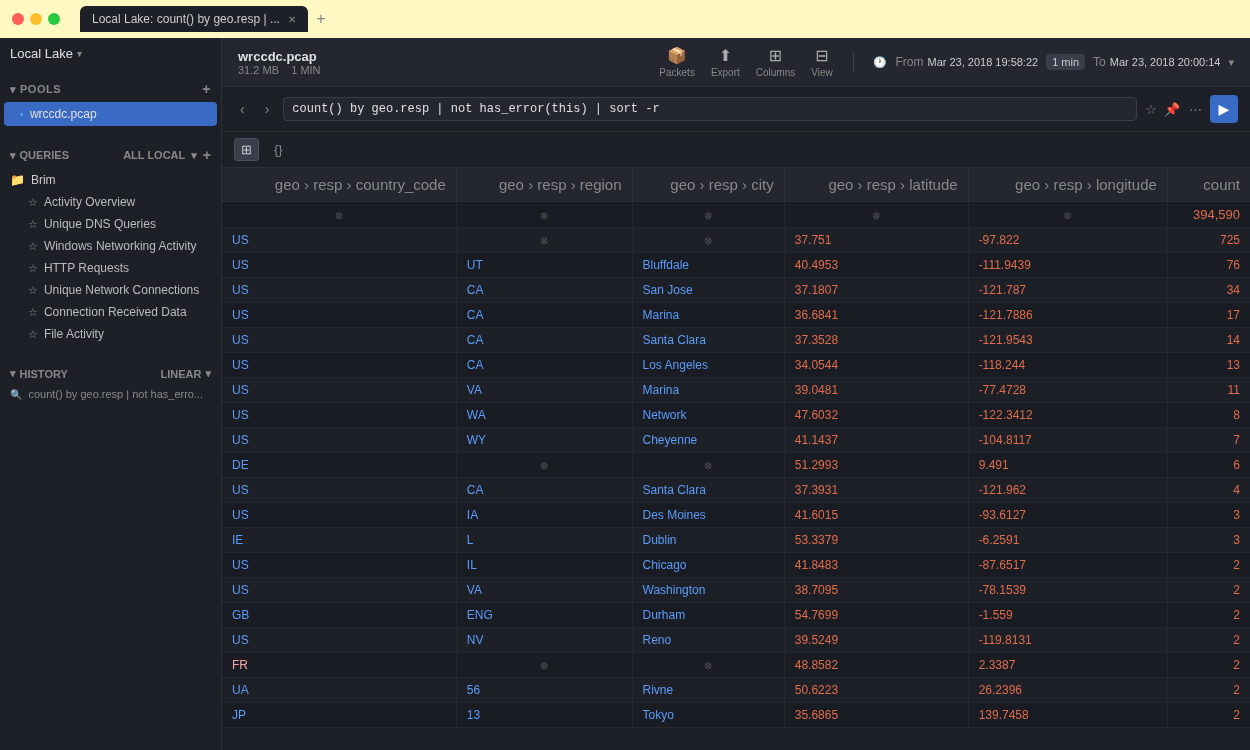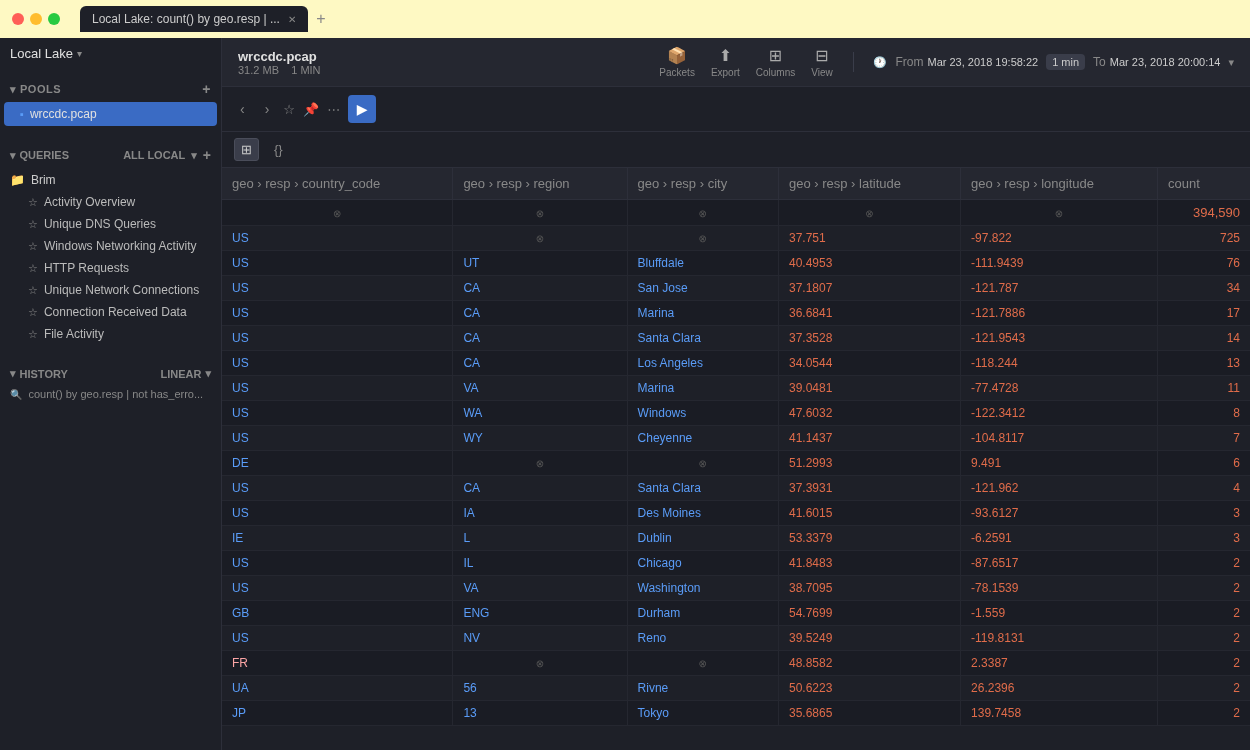--- a/index.html
+++ b/index.html
@@ -77,21 +77,21 @@
 
     
     .table-toolbar { background: #1e2028; border-bottom: 1px solid #2d2f3a; padding: 6px 12px; display: flex; align-items: center; gap: 8px; flex-shrink: 0; }
     .toolbar-btn { padding: 3px 6px; border-radius: 3px; cursor: pointer; color: #888; font-size: 13px; border: 1px solid transparent; }
     .toolbar-btn.active { background: #3a3d4a; border-color: #4a4d5a; color: #ccc; }
 
     
     .table-wrap { flex: 1; overflow: auto; background: #1e2028; }
     table { width: 100%; border-collapse: collapse; font-size: 12px; }
     thead tr { background: #252730; position: sticky; top: 0; z-index: 10; }
-    th { padding: 8px 10px; text-align: left; color: #888; font-weight: 500; font-size: 13px; border-bottom: 1px solid #2d2f3a; border-right: 1px solid #2d2f3a; white-space: nowrap; cursor: pointer; }
+    th { padding: 8px 10px; text-align: right; color: #888; font-weight: 500; font-size: 15px; border-bottom: 1px solid #2d2f3a; border-right: 1px solid #2d2f3a; white-space: nowrap; cursor: pointer; }
     th:last-child { border-right: none; }
     td { padding: 5px 10px; border-bottom: 1px solid #252730; border-right: 1px solid #252730; white-space: nowrap; }
     td:last-child { border-right: none; }
     tr.alt-row td { background: #1a1c24; }
     .null-cell { color: #555; text-align: center; }
     .null-icon { font-size: 10px; }
     .country-us { color: #5a9cf8; }
     .country-de { color: #5a9cf8; }
     .country-ie { color: #5a9cf8; }
     .country-gb { color: #5a9cf8; }
@@ -258,20 +258,23 @@
             <span class="time-value">Mar 23, 2018  20:00:14</span>
           </div>
           <span class="time-chevron">▾</span>
         </div>
       </div>
     </div>
 
     <div class="searchbar">
       <span class="nav-btn">‹</span>
       <span class="nav-btn">›</span>
+      <div class="search-input-wrap">
+        <input type="text" class="search-input" value="count() by geo.resp | not has_error(this) | sort -r" style="">
+      </div>
       <div class="search-icons">
         <span class="search-icon-btn">☆</span>
         <span class="search-icon-btn">📌</span>
         <span class="search-icon-btn">⋯</span>
       </div>
       <button class="search-go">▶</button>
     </div>
 
     <div class="table-toolbar">
       <span class="toolbar-btn active">⊞</span>
@@ -351,21 +354,21 @@
               <td class="country-us">US</td>
               <td class="region-cell">VA</td>
               <td class="city-cell">Marina</td>
               <td class="coord-cell">39.0481</td>
               <td class="coord-cell">-77.4728</td>
               <td class="count-cell">11</td>
             </tr>
             <tr class="alt-row">
               <td class="country-us">US</td>
               <td class="region-cell">WA</td>
-              <td class="city-cell">Windows</td>
+              <td class="city-cell">Network</td>
               <td class="coord-cell">47.6032</td>
               <td class="coord-cell">-122.3412</td>
               <td class="count-cell">8</td>
             </tr>
             <tr>
               <td class="country-us">US</td>
               <td class="region-cell">WY</td>
               <td class="city-cell">Cheyenne</td>
               <td class="coord-cell">41.1437</td>
               <td class="coord-cell">-104.8117</td>

